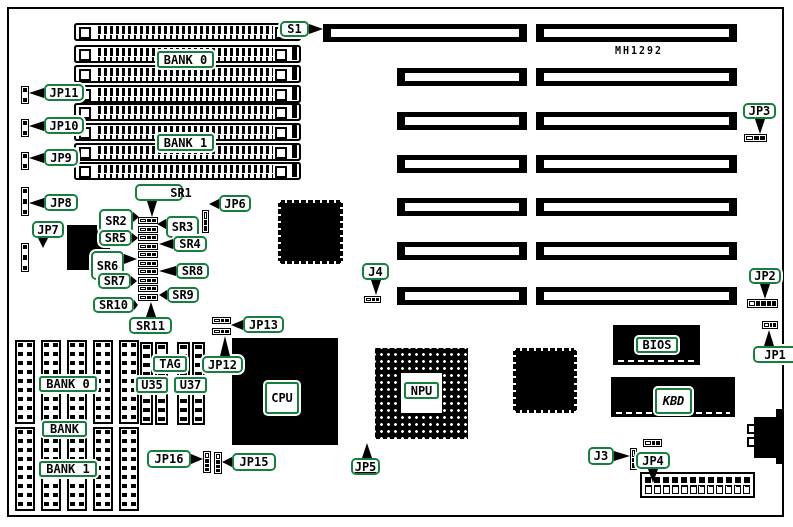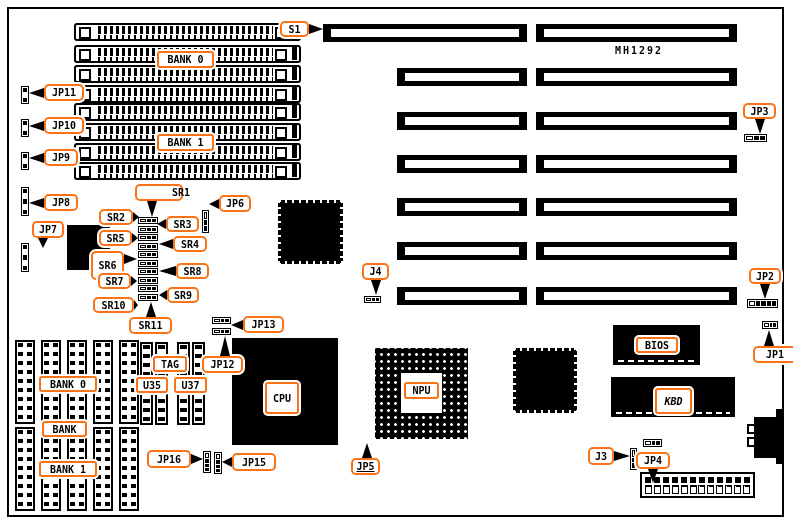--- a/index.html
+++ b/index.html
@@ -35,22 +35,22 @@
   .pga-center{background:#fff;}
   .romdash{position:absolute;left:5px;right:5px;bottom:3px;height:2px;
     background:repeating-linear-gradient(90deg,#fff 0 6px,transparent 6px 10px);}
   
   .dip{border:2px solid #000;background:#fff;}
   .dip:before,.dip:after{content:'';position:absolute;top:1px;bottom:1px;width:5px;
     background:repeating-linear-gradient(180deg,#000 0 4px,#fff 4px 9px);}
   .dip:before{left:1px;}
   .dip:after{right:1px;}
   
-  .labelbox{background:#fff;border:2px solid #f97316;border-radius:3px;display:flex;align-items:center;
-    justify-content:center;font-size:10px;font-weight:bold;white-space:nowrap;z-index:4;
+  .labelbox{background:#fff;border:2px solid #15803d;border-radius:3px;display:flex;align-items:center;
+    justify-content:center;font-size:12px;font-weight:bold;white-space:nowrap;z-index:4;
     box-shadow:0 0 0 2px #fff;}
   .callout{border-radius:5px;z-index:6;}
   .tail{position:absolute;width:0;height:0;z-index:5;}
   
   .jumper{display:flex;background:#fff;border:1px solid #000;gap:1px;padding:1px;z-index:3;}
   .jumper.h{flex-direction:row;}
   .jumper.v{flex-direction:column;}
   .jcell{flex:1;}
   .jcell.b{background:#000;}
   .jcell.o{background:#fff;border:1px solid #000;}
@@ -352,22 +352,22 @@
       <div class="jcell b"></div>
     </div>
     <div class="labelbox callout abs" style="left: 280px; top: 21px; width: 29px; height: 16px;">S1<div class="tail" style="border-top: 5px solid transparent; border-bottom: 5px solid transparent; top: 1px; border-left: 14px solid rgb(0, 0, 0); right: -16px;"></div></div>
     <div class="labelbox callout abs" style="left: 44px; top: 84px; width: 40px; height: 17px;">JP11<div class="tail" style="border-top: 5px solid transparent; border-bottom: 5px solid transparent; top: 1.5px; border-right: 15px solid rgb(0, 0, 0); left: -17px;"></div></div>
     <div class="labelbox callout abs" style="left: 44px; top: 117px; width: 40px; height: 17px;">JP10<div class="tail" style="border-top: 5px solid transparent; border-bottom: 5px solid transparent; top: 1.5px; border-right: 15px solid rgb(0, 0, 0); left: -17px;"></div></div>
     <div class="labelbox callout abs" style="left: 44px; top: 149px; width: 34px; height: 17px;">JP9<div class="tail" style="border-top: 5px solid transparent; border-bottom: 5px solid transparent; top: 1.5px; border-right: 15px solid rgb(0, 0, 0); left: -17px;"></div></div>
     <div class="labelbox callout abs" style="left: 44px; top: 194px; width: 34px; height: 17px;">JP8<div class="tail" style="border-top: 5px solid transparent; border-bottom: 5px solid transparent; top: 1.5px; border-right: 15px solid rgb(0, 0, 0); left: -17px;"></div></div>
     <div class="labelbox callout abs" style="left: 32px; top: 221px; width: 32px; height: 17px;">JP7<div class="tail" style="border-left: 5px solid transparent; border-right: 5px solid transparent; left: 4px; border-top: 10px solid rgb(0, 0, 0); bottom: -12px;"></div></div>
     <div class="labelbox callout abs" style="left: 219px; top: 195px; width: 32px; height: 17px;">JP6<div class="tail" style="border-top: 5px solid transparent; border-bottom: 5px solid transparent; top: 1.5px; border-right: 10px solid rgb(0, 0, 0); left: -12px;"></div></div>
     <div class="labelbox callout abs" style="left: 135px; top: 184px; width: 34px; height: 17px; padding-left: 44px;">SR1<div class="tail" style="border-left: 5px solid transparent; border-right: 5px solid transparent; left: 10px; border-top: 16px solid rgb(0, 0, 0); bottom: -18px;"></div></div>
-    <div class="labelbox callout abs" style="left: 99px; top: 209px; width: 34px; height: 16px;">SR2<div class="tail" style="border-top: 5px solid transparent; border-bottom: 5px solid transparent; top: 1px; border-left: 6px solid rgb(0, 0, 0); right: -8px;"></div></div>
-    <div class="labelbox callout abs" style="left: 166px; top: 216px; width: 33px; height: 16px;">SR3<div class="tail" style="border-top: 5px solid transparent; border-bottom: 5px solid transparent; top: 1px; border-right: 9px solid rgb(0, 0, 0); left: -11px;"></div></div>
+    <div class="labelbox callout abs" style="left: 99px; top: 209px; width: 34px; height: 24px;">SR2<div class="tail" style="border-top: 5px solid transparent; border-bottom: 5px solid transparent; top: 1px; border-left: 6px solid rgb(0, 0, 0); right: -8px;"></div></div>
+    <div class="labelbox callout abs" style="left: 166px; top: 216px; width: 33px; height: 22px;">SR3<div class="tail" style="border-top: 5px solid transparent; border-bottom: 5px solid transparent; top: 1px; border-right: 9px solid rgb(0, 0, 0); left: -11px;"></div></div>
     <div class="labelbox callout abs" style="left: 99px; top: 230px; width: 33px; height: 16px;">SR5<div class="tail" style="border-top: 5px solid transparent; border-bottom: 5px solid transparent; top: 1px; border-left: 6px solid rgb(0, 0, 0); right: -8px;"></div></div>
     <div class="labelbox callout abs" style="left: 173px; top: 236px; width: 34px; height: 16px;">SR4<div class="tail" style="border-top: 5px solid transparent; border-bottom: 5px solid transparent; top: 1px; border-right: 14px solid rgb(0, 0, 0); left: -16px;"></div></div>
     <div class="labelbox callout abs" style="left: 91px; top: 251px; width: 33px; height: 29px;">SR6<div class="tail" style="border-top: 5px solid transparent; border-bottom: 5px solid transparent; top: 1px; border-left: 13px solid rgb(0, 0, 0); right: -15px;"></div></div>
     <div class="labelbox callout abs" style="left: 176px; top: 263px; width: 33px; height: 16px;">SR8<div class="tail" style="border-top: 5px solid transparent; border-bottom: 5px solid transparent; top: 1px; border-right: 17px solid rgb(0, 0, 0); left: -19px;"></div></div>
     <div class="labelbox callout abs" style="left: 98px; top: 273px; width: 33px; height: 16px;">SR7<div class="tail" style="border-top: 5px solid transparent; border-bottom: 5px solid transparent; top: 1px; border-left: 6px solid rgb(0, 0, 0); right: -8px;"></div></div>
     <div class="labelbox callout abs" style="left: 167px; top: 287px; width: 32px; height: 16px;">SR9<div class="tail" style="border-top: 5px solid transparent; border-bottom: 5px solid transparent; top: 1px; border-right: 8px solid rgb(0, 0, 0); left: -10px;"></div></div>
     <div class="labelbox callout abs" style="left: 93px; top: 297px; width: 41px; height: 16px;">SR10<div class="tail" style="border-top: 5px solid transparent; border-bottom: 5px solid transparent; top: 1px; border-left: 4px solid rgb(0, 0, 0); right: -6px;"></div></div>
     <div class="labelbox callout abs" style="left: 129px; top: 317px; width: 43px; height: 17px;">SR11<div class="tail" style="border-left: 5px solid transparent; border-right: 5px solid transparent; left: 14.5px; border-bottom: 15px solid rgb(0, 0, 0); top: -17px;"></div></div>
     <div class="labelbox callout abs" style="left: 243px; top: 316px; width: 41px; height: 17px;">JP13<div class="tail" style="border-top: 5px solid transparent; border-bottom: 5px solid transparent; top: 1.5px; border-right: 12px solid rgb(0, 0, 0); left: -14px;"></div></div>
     <div class="labelbox callout abs" style="left: 202px; top: 356px; width: 41px; height: 17px;">JP12<div class="tail" style="border-left: 5px solid transparent; border-right: 5px solid transparent; left: 16px; border-bottom: 20px solid rgb(0, 0, 0); top: -22px;"></div></div>

